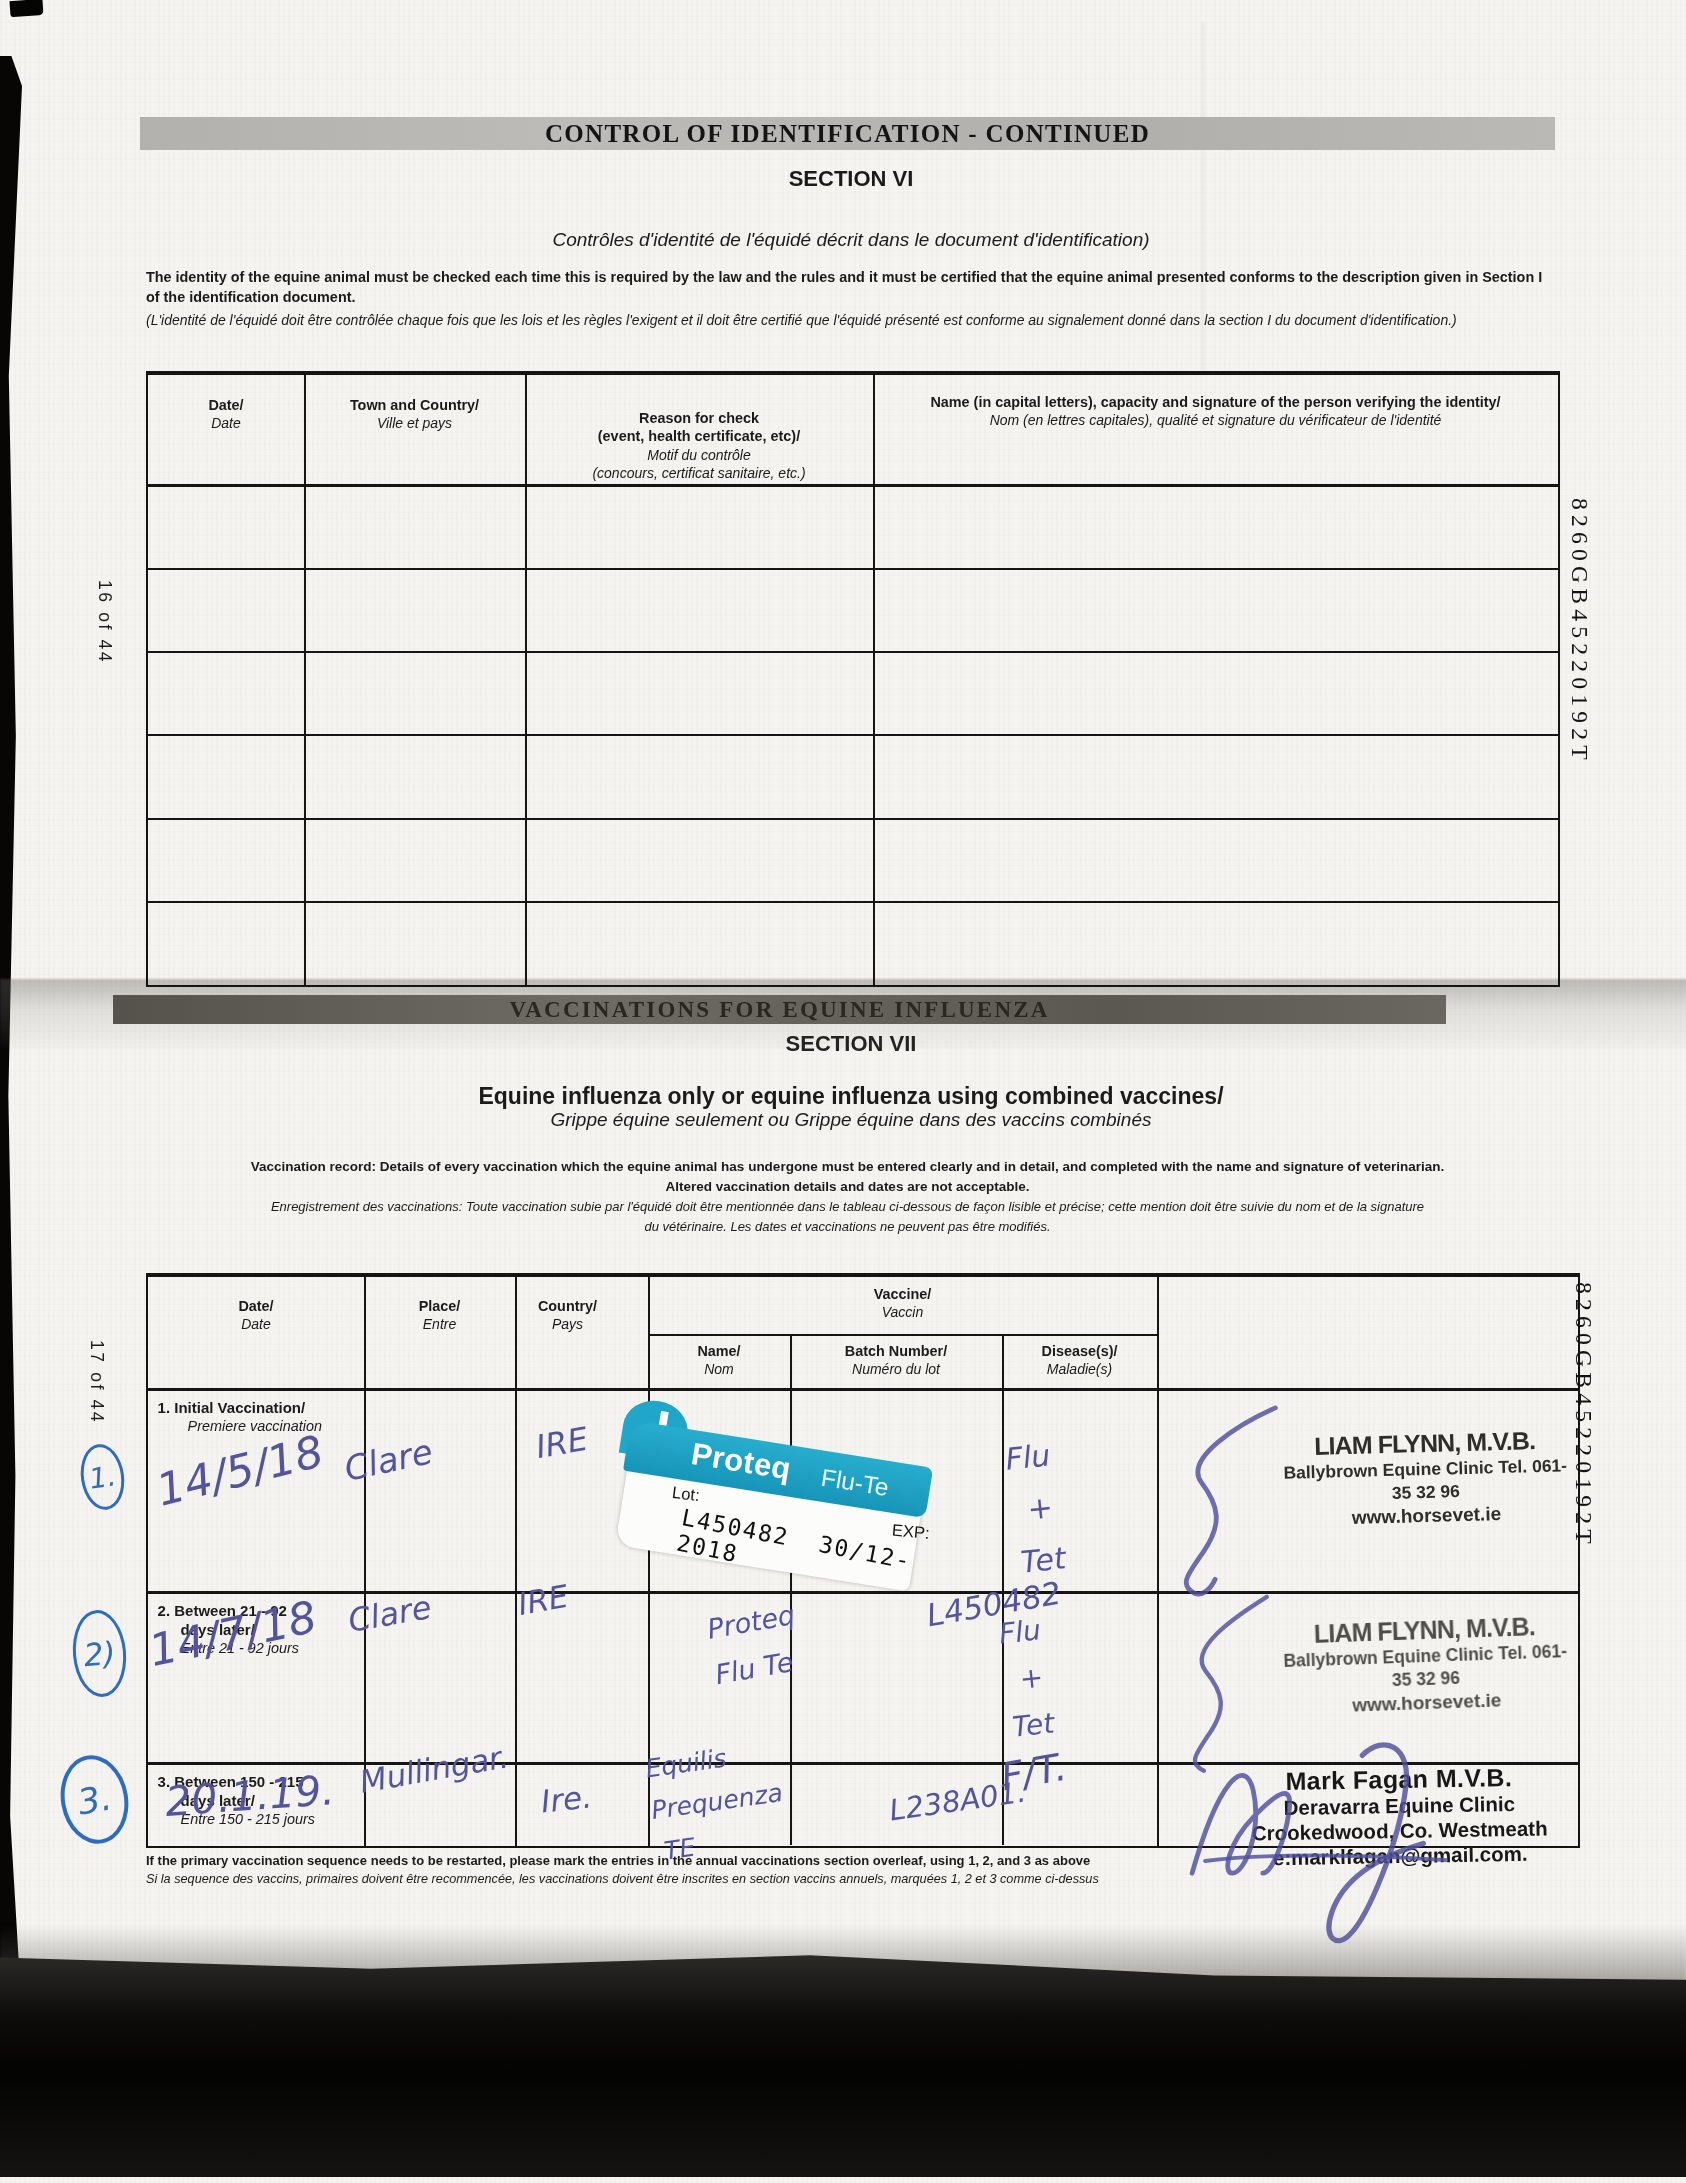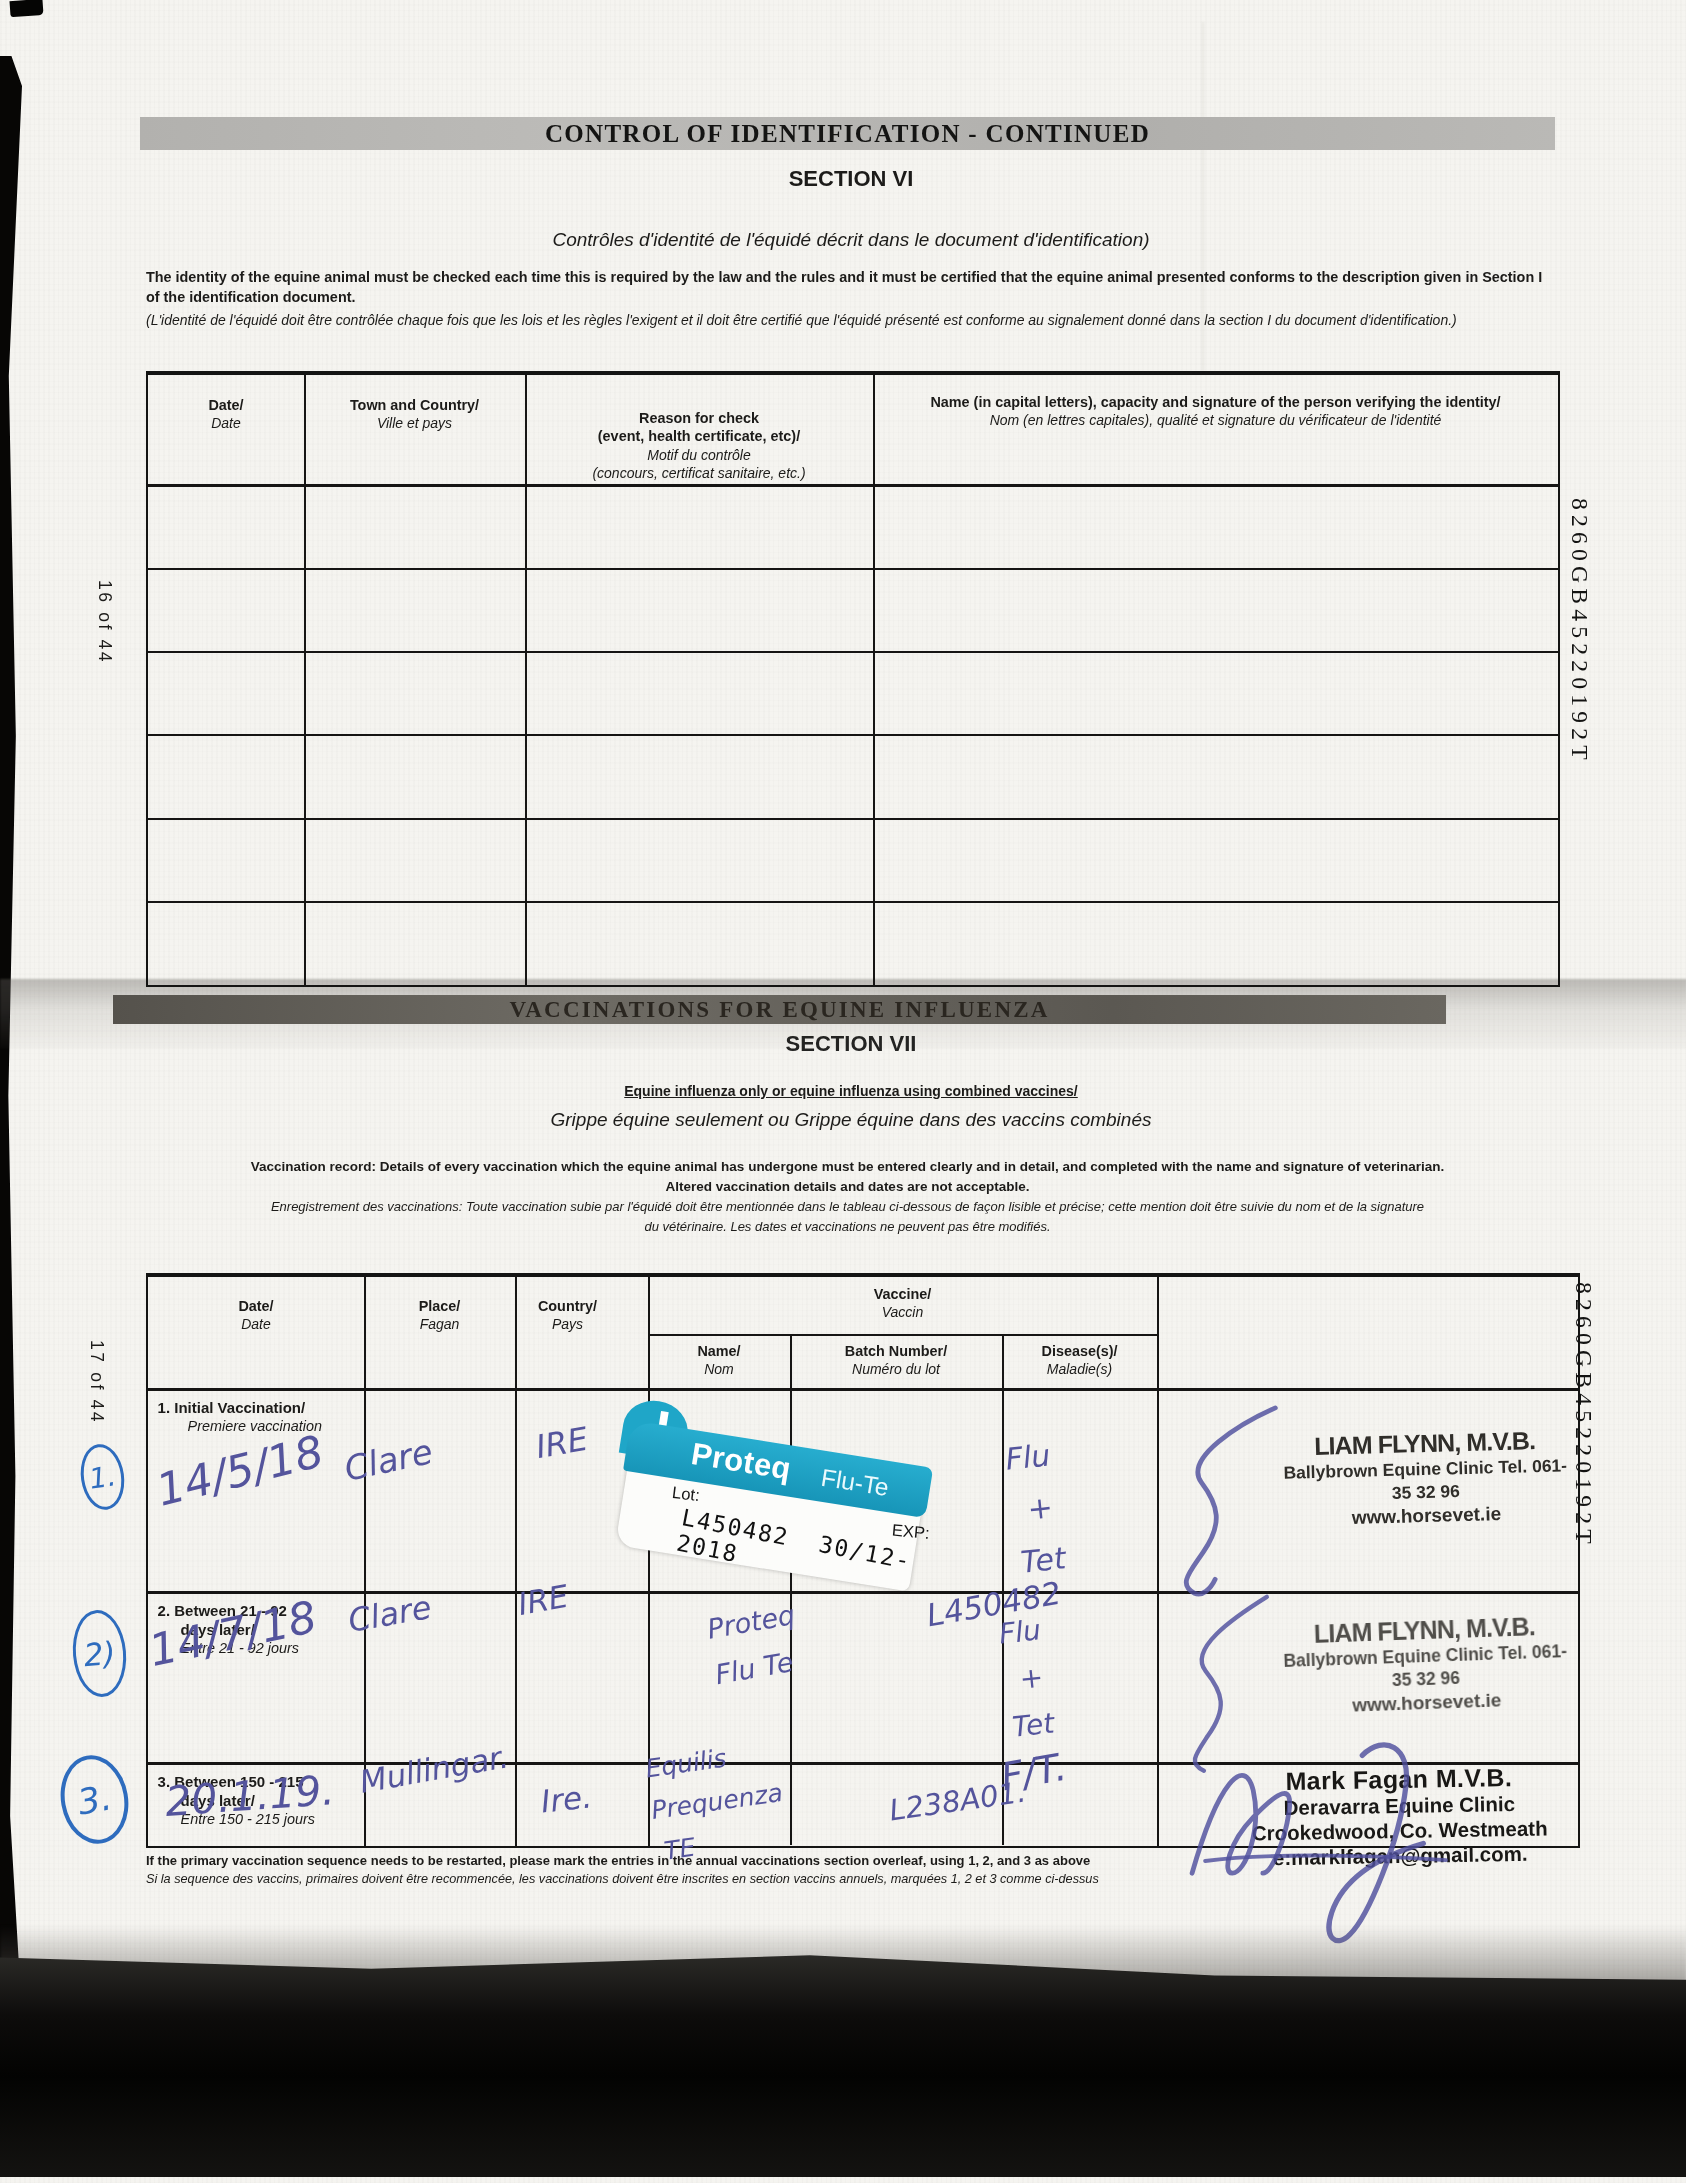--- a/index.html
+++ b/index.html
@@ -130,21 +130,21 @@
     <div class="abs ctr" style="left:742px;top:17.5px;width:651px;">
       <div class="th-en">Name (in capital letters), capacity and signature of the person verifying the identity/</div>
       <div class="th-fr">Nom (en lettres capitales), qualité et signature du vérificateur de l'identité</div>
     </div>
   </div>
 
   <div class="abs band7">
     <span>VACCINATIONS FOR EQUINE INFLUENZA</span>
   </div>
   <div class="abs h-big ctr s7sec" style="left:146px;top:1031px;width:1410px;">SECTION VII</div>
-  <div class="abs ctr b" style="left:146px;top:1083px;width:1410px;font-size:14px;text-decoration:underline;">Equine influenza only or equine influenza using combined vaccines/</div>
+  <div class="abs ctr b" style="left:146px;top:1083px;width:1410px;font-size:23px;">Equine influenza only or equine influenza using combined vaccines/</div>
   <div class="abs ctr i" style="left:146px;top:1109px;width:1410px;font-size:19px;">Grippe équine seulement ou Grippe équine dans des vaccins combinés</div>
 
   <div class="abs ctr note" style="left:127px;top:1157px;width:1441px;">Vaccination record: Details of every vaccination which the equine animal has undergone must be entered clearly and in detail, and completed with the name and signature of veterinarian.</div>
   <div class="abs ctr note" style="left:127px;top:1177px;width:1441px;">Altered vaccination details and dates are not acceptable.</div>
   <div class="abs ctr note-fr" style="left:127px;top:1197px;width:1441px;">Enregistrement des vaccinations: Toute vaccination subie par l'équidé doit être mentionnée dans le tableau ci-dessous de façon lisible et précise; cette mention doit être suivie du nom et de la signature</div>
   <div class="abs ctr note-fr" style="left:127px;top:1217px;width:1441px;">du vétérinaire. Les dates et vaccinations ne peuvent pas être modifiés.</div>
 
   <div class="abs tframe" style="left:146px;top:1273px;width:1430px;height:569px;">
     <div class="vline" style="left:216px;top:0;height:100%;"></div>
     <div class="vline" style="left:367px;top:0;height:100%;"></div>
@@ -156,21 +156,21 @@
     <div class="hline" style="left:0;top:111px;width:100%;height:3.1px;"></div>
     <div class="hline" style="left:0;top:314px;width:100%;height:2.6px;"></div>
     <div class="hline" style="left:0;top:485px;width:100%;height:2.6px;"></div>
 
     <div class="abs ctr" style="left:0;top:19.6px;width:216px;">
       <div class="th-en">Date/</div>
       <div class="th-fr">Date</div>
     </div>
     <div class="abs ctr" style="left:216px;top:19.6px;width:151px;">
       <div class="th-en">Place/</div>
-      <div class="th-fr">Fagan</div>
+      <div class="th-fr">Entre</div>
     </div>
     <div class="abs ctr" style="left:367px;top:19.6px;width:105px;">
       <div class="th-en">Country/</div>
       <div class="th-fr">Pays</div>
     </div>
     <div class="abs ctr" style="left:500px;top:7.9px;width:509px;">
       <div class="th-en">Vaccine/</div>
       <div class="th-fr">Vaccin</div>
     </div>
     <div class="abs ctr" style="left:500px;top:65px;width:142px;">

